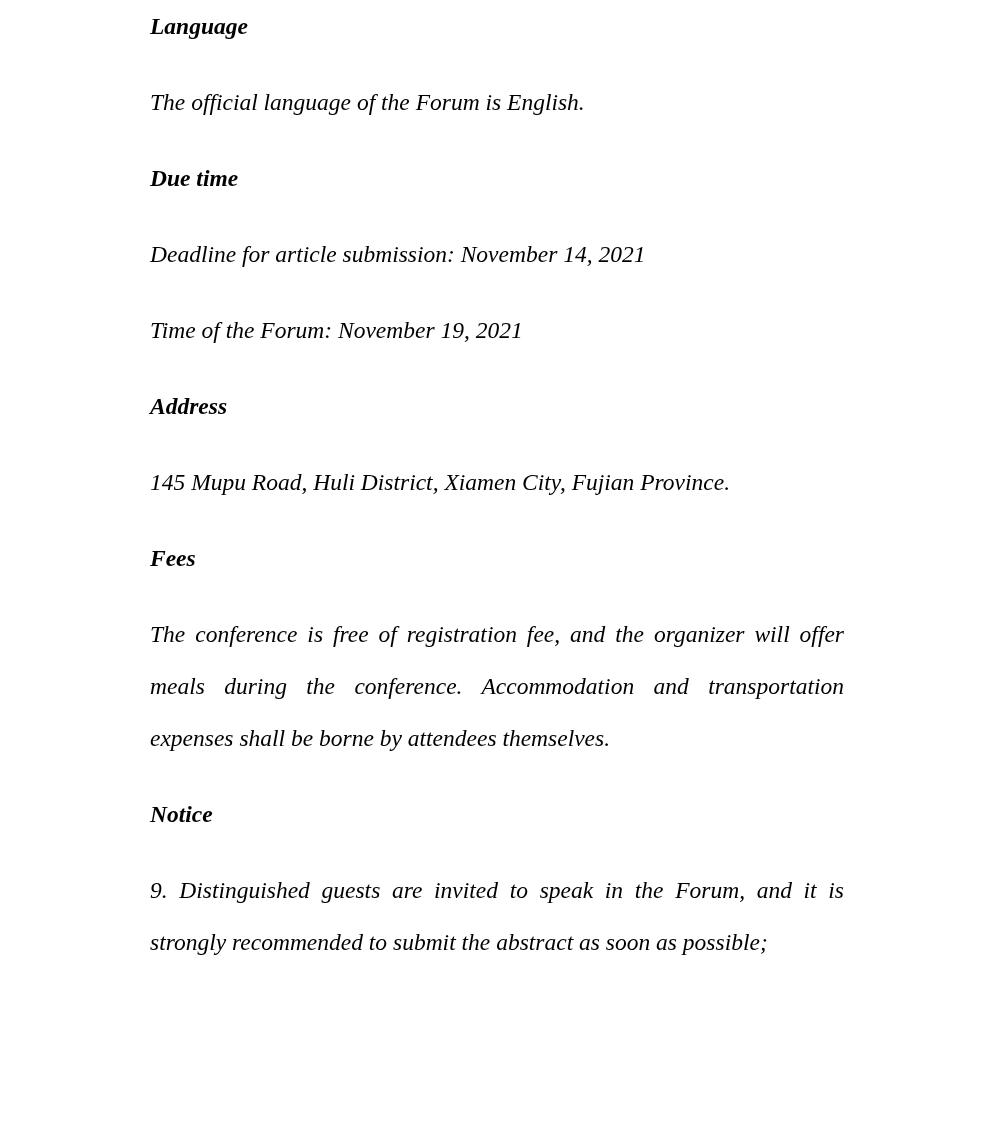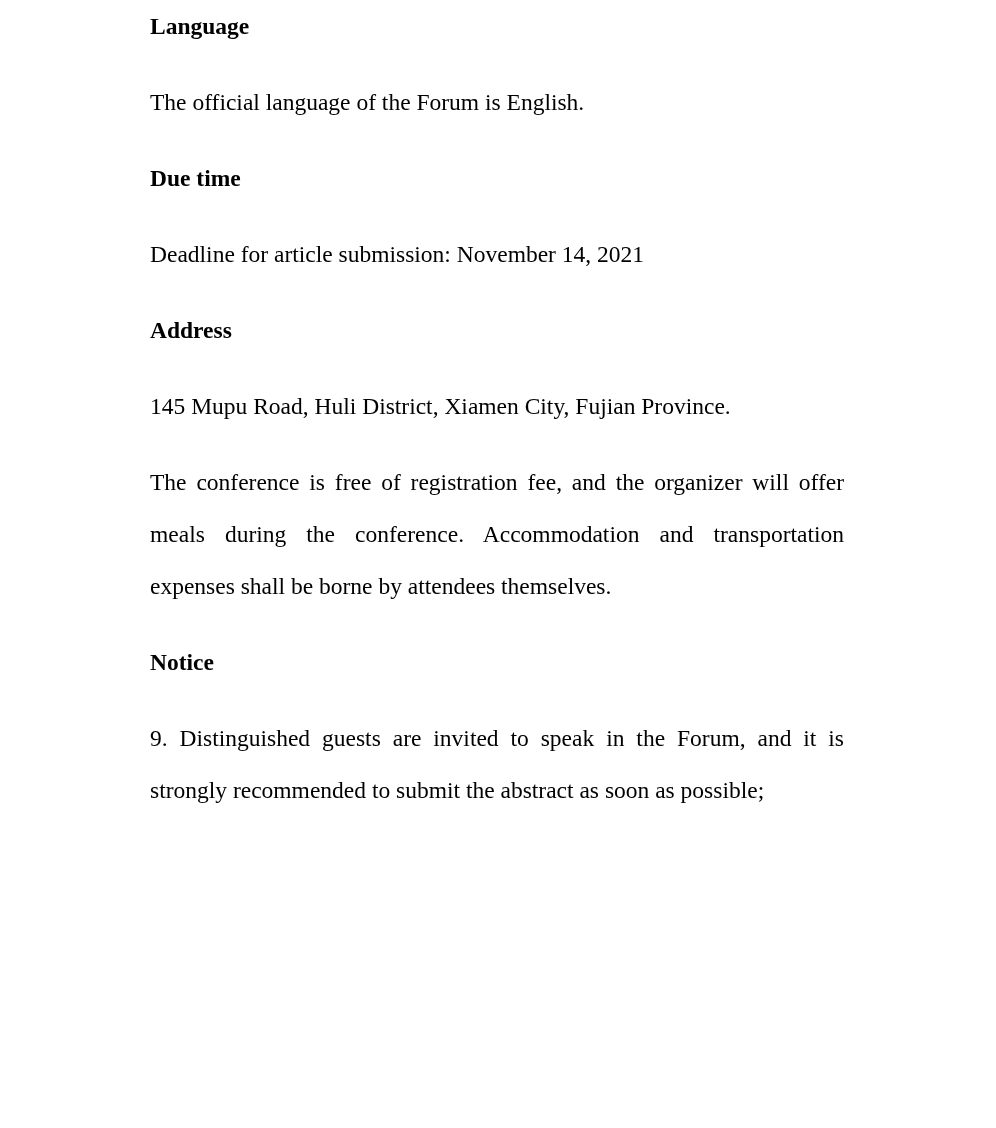--- a/index.html
+++ b/index.html
@@ -14,20 +14,21 @@
     font-family: "Liberation Serif", "DejaVu Serif", serif;
     font-size: 23.5px;
     color: #000000;
   }
   .doc {
     box-sizing: content-box;
     width: 694px;
     padding-left: 150px;
     padding-right: 152px;
     padding-top: 0;
+    font-style: italic;
   }
   .block {
     margin: 0 0 24px 0;
     line-height: 52px;
     font-size: 23.5px;
     white-space: normal;
   }
   h2.block {
     font-weight: bold;
   }
@@ -41,21 +42,23 @@
 </style>
 </head>
 <body>
 
 <div class="doc">
   <h2 class="block">Language</h2>
   <p class="block">The official language of the Forum is English.</p>
 
   <h2 class="block">Due time</h2>
   <p class="block">Deadline for article submission: November 14, 2021</p>
+  <p class="block">Time of the Forum: November 19, 2021</p>
 
   <h2 class="block">Address</h2>
   <p class="block">145 Mupu Road, Huli District, Xiamen City, Fujian Province.</p>
 
+  <h2 class="block">Fees</h2>
   <p class="block justified">The conference is free of registration fee, and the organizer will offer meals during the conference. Accommodation and transportation expenses shall be borne by attendees themselves.</p>
 
   <h2 class="block">Notice</h2>
   <p class="block justified">9. Distinguished guests are invited to speak in the Forum, and it is strongly recommended to submit the abstract as soon as possible;</p>
 </div>
 
 </body></html>

